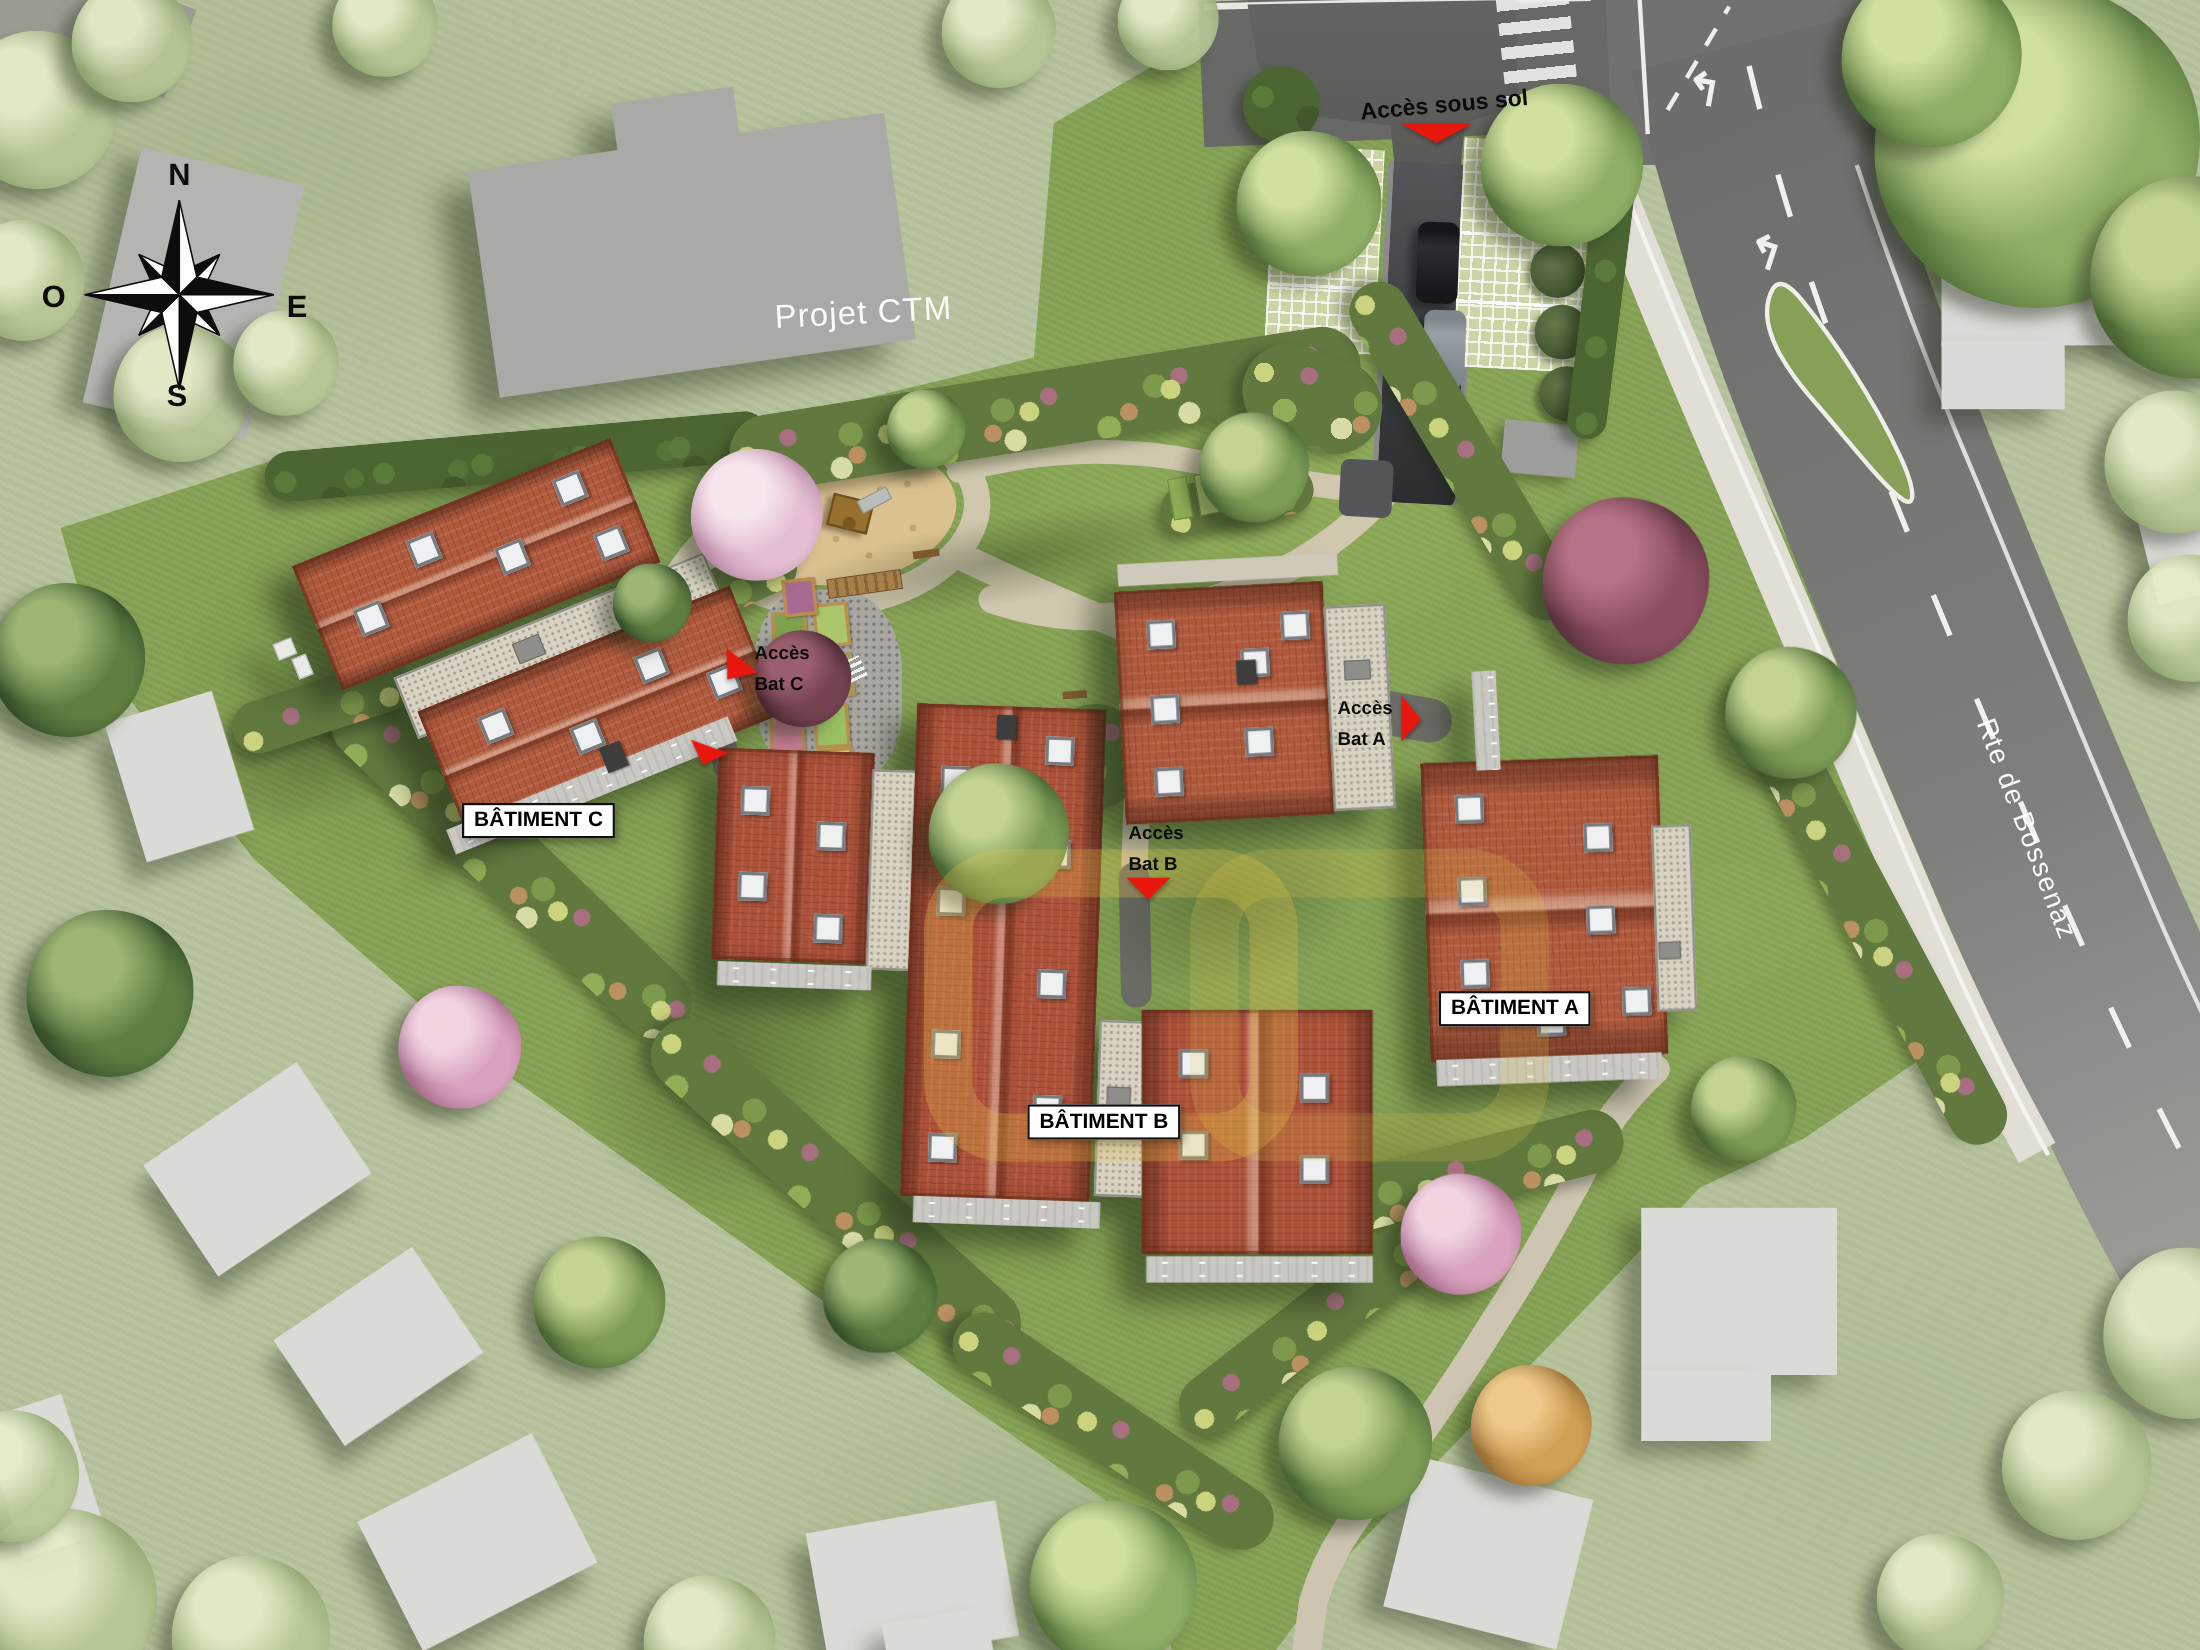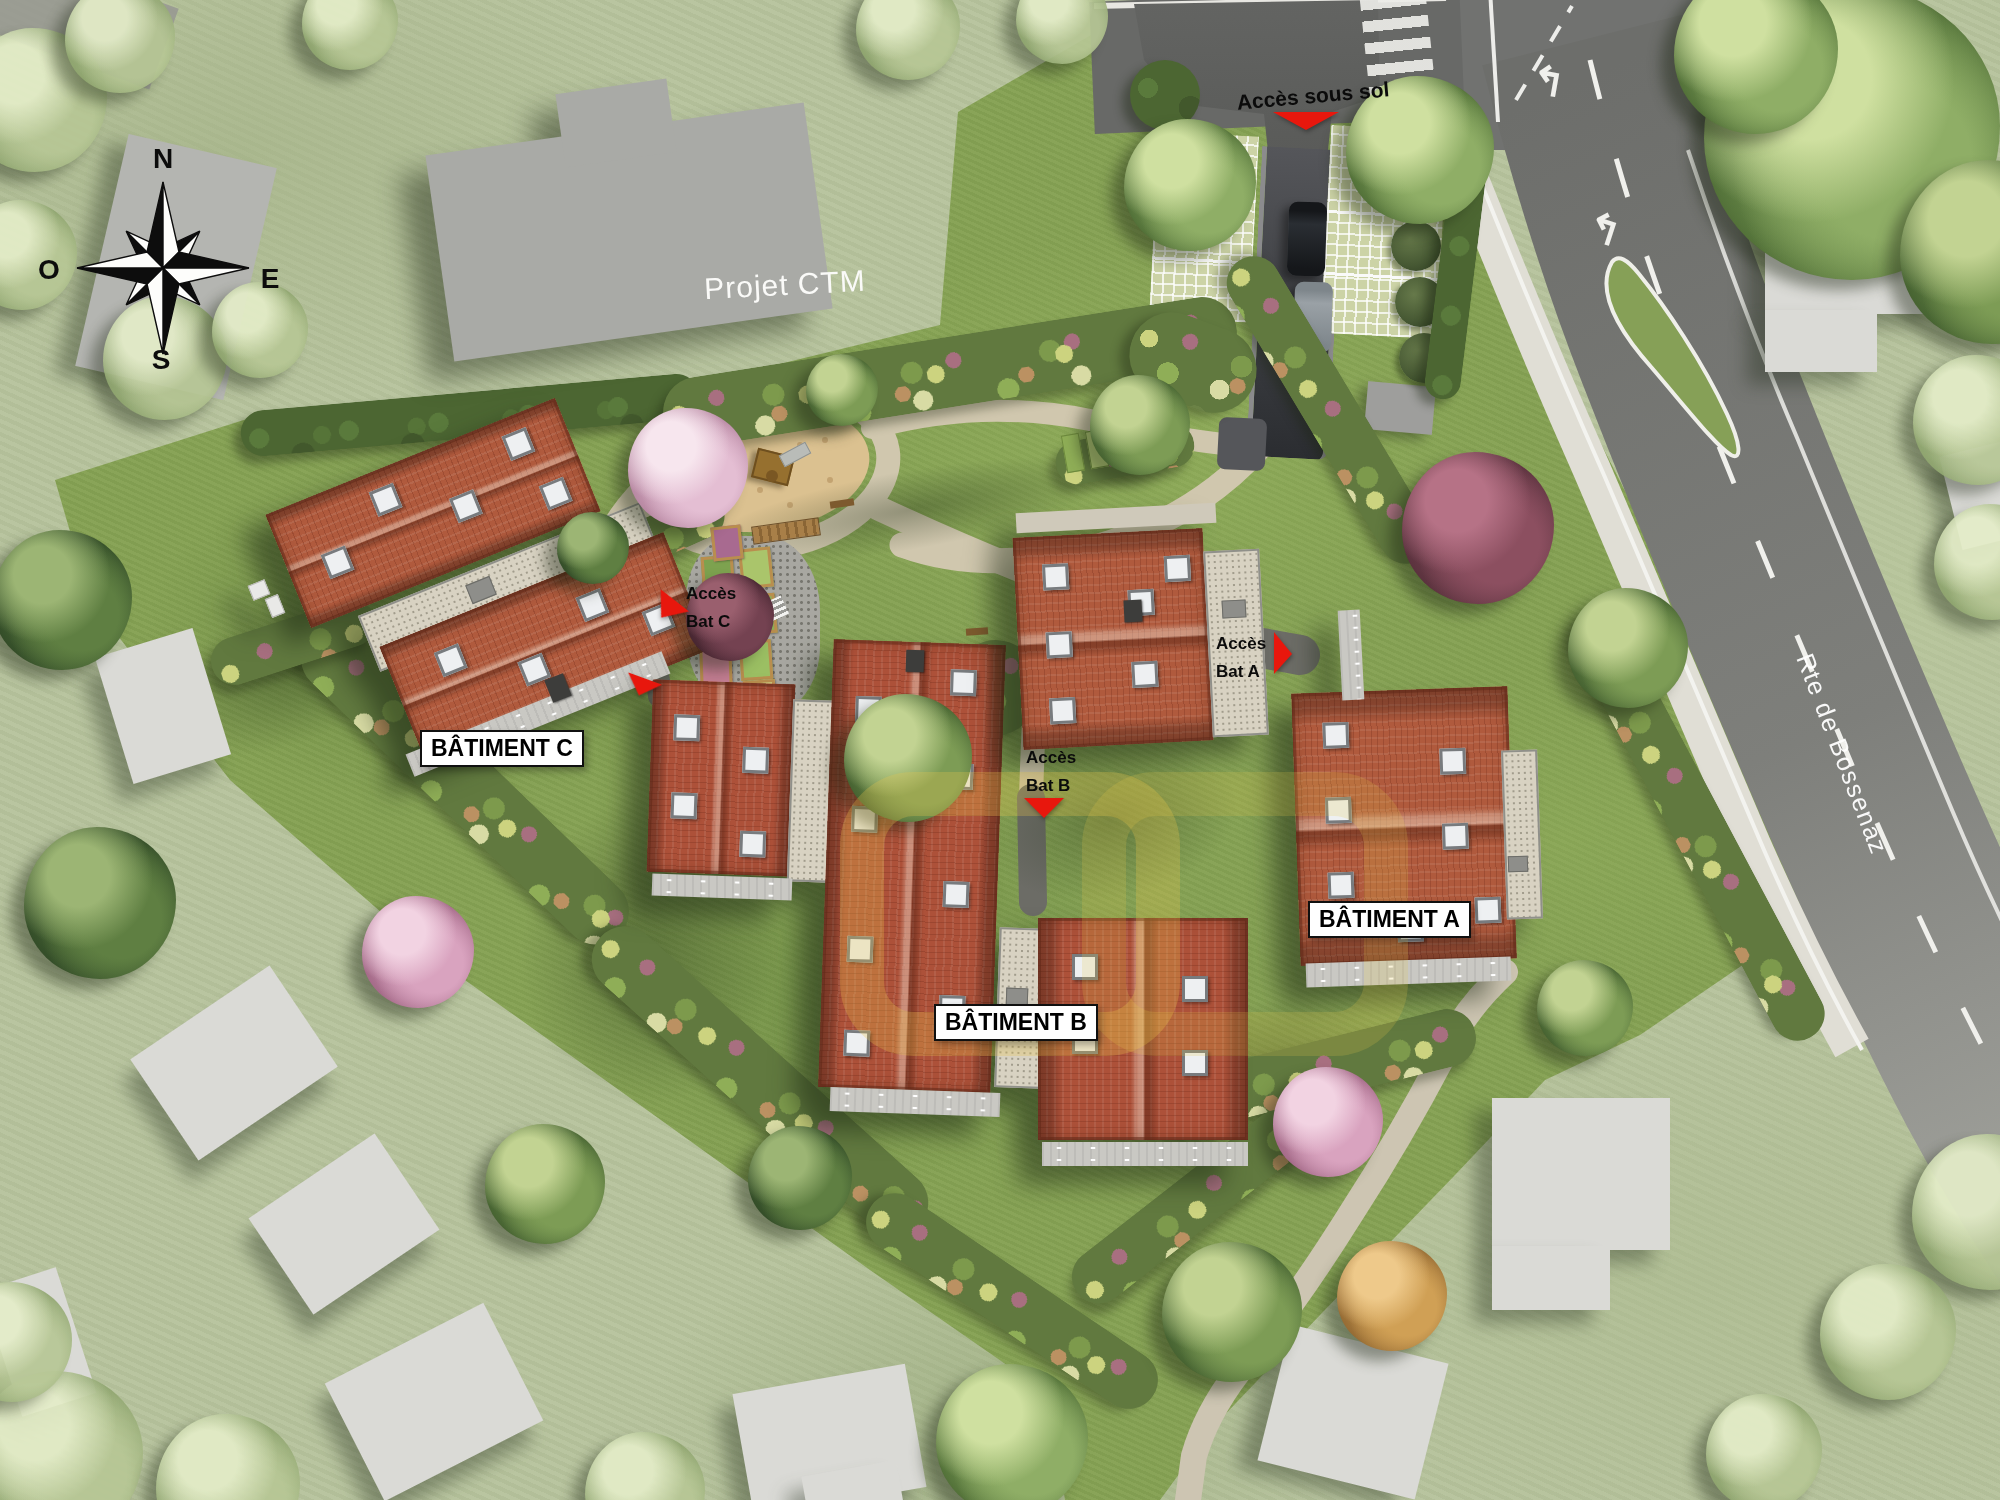--- a/index.html
+++ b/index.html
@@ -54,21 +54,21 @@
       radial-gradient(circle 8px at 92% 66%, #bb9162 98%, transparent),
       radial-gradient(circle 12px at 50% 85%, #6b8246 98%, transparent);
     background-size:130px 100px,150px 90px,120px 80px,160px 95px,140px 85px,125px 75px,170px 110px;}
   .shrubH{position:absolute;background-color:#4c6632;border-radius:40px;box-shadow:-8px 7px 10px rgba(25,35,15,.4);
     background-image:
       radial-gradient(circle 10px at 20% 40%, #5a7a3c 98%, transparent),
       radial-gradient(circle 12px at 55% 60%, #42582c 98%, transparent),
       radial-gradient(circle 9px at 85% 40%, #567438 98%, transparent);
     background-size:90px 70px,110px 80px,95px 75px;}
   .neigh{position:absolute;background:#dadad6;filter:drop-shadow(-18px 13px 9px rgba(35,45,25,.38));}
-  .bl{position:absolute;z-index:9;background:#fff;border:2px solid #101010;color:#000;font-weight:bold;font-size:23px;padding:3px 9px;white-space:nowrap;box-shadow:3px 4px 7px rgba(0,0,0,.3);}
+  .bl{position:absolute;z-index:9;background:#fff;border:2px solid #101010;color:#000;font-weight:bold;font-size:19px;padding:3px 9px;white-space:nowrap;box-shadow:3px 4px 7px rgba(0,0,0,.3);}
   .acc{position:absolute;z-index:9;font-weight:bold;color:#0b0b0b;font-size:17px;line-height:28px;white-space:nowrap;}
   .marker{position:absolute;z-index:9;filter:drop-shadow(1px 2px 2px rgba(0,0,0,.35));}
   .plot{position:absolute;border:3px solid #b98e4e;box-shadow:1px 1px 2px rgba(0,0,0,.3);}
   .slats{position:absolute;background:repeating-linear-gradient(90deg,#a87f48 0 6px,#8a6535 6px 9px);border:1px solid #6e4f28;}
   .steps{position:absolute;background:repeating-linear-gradient(0deg,#f2f2f0 0 3px,#9a9a96 3px 6px);}
   .circleB{position:absolute;border-radius:50%;background:radial-gradient(circle at 38% 35%, #66794a, #465833 60%, #2f3d22);box-shadow:-4px 4px 5px rgba(20,30,10,.4);}
   .paver{position:absolute;background-color:#ccd3a6;
     background-image:
       linear-gradient(0deg, transparent 0 58px, #fafafa 58px 61px, transparent 61px 120px, #fafafa 120px 123px, transparent 123px),
       repeating-linear-gradient(0deg, rgba(255,255,255,.75) 0 2px, transparent 2px 11px),

